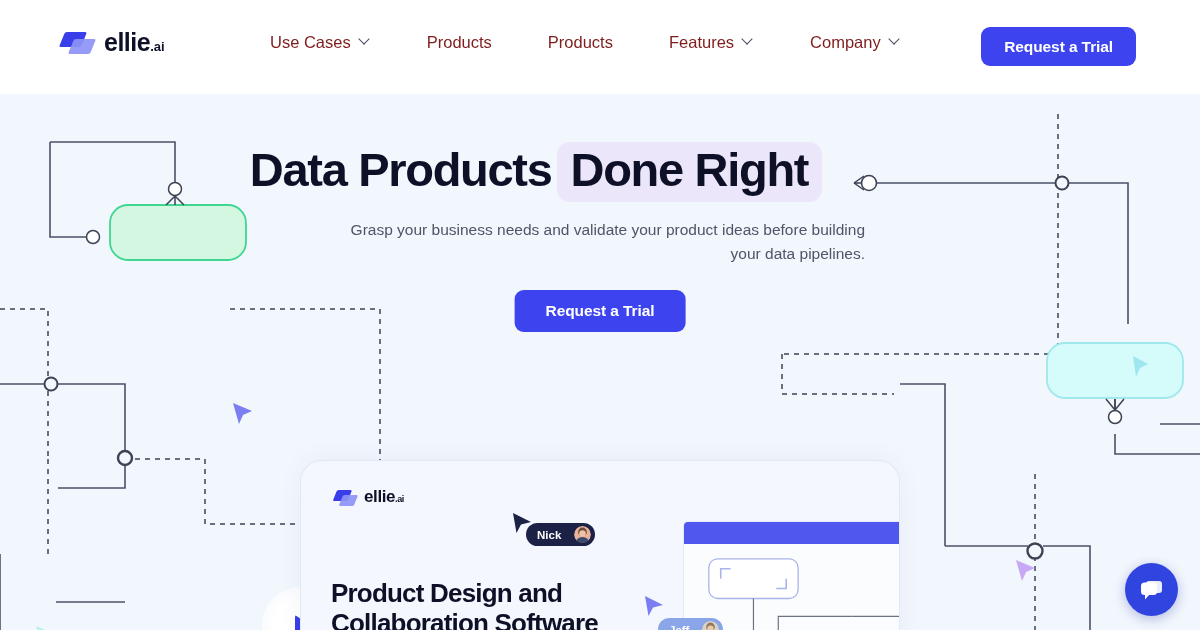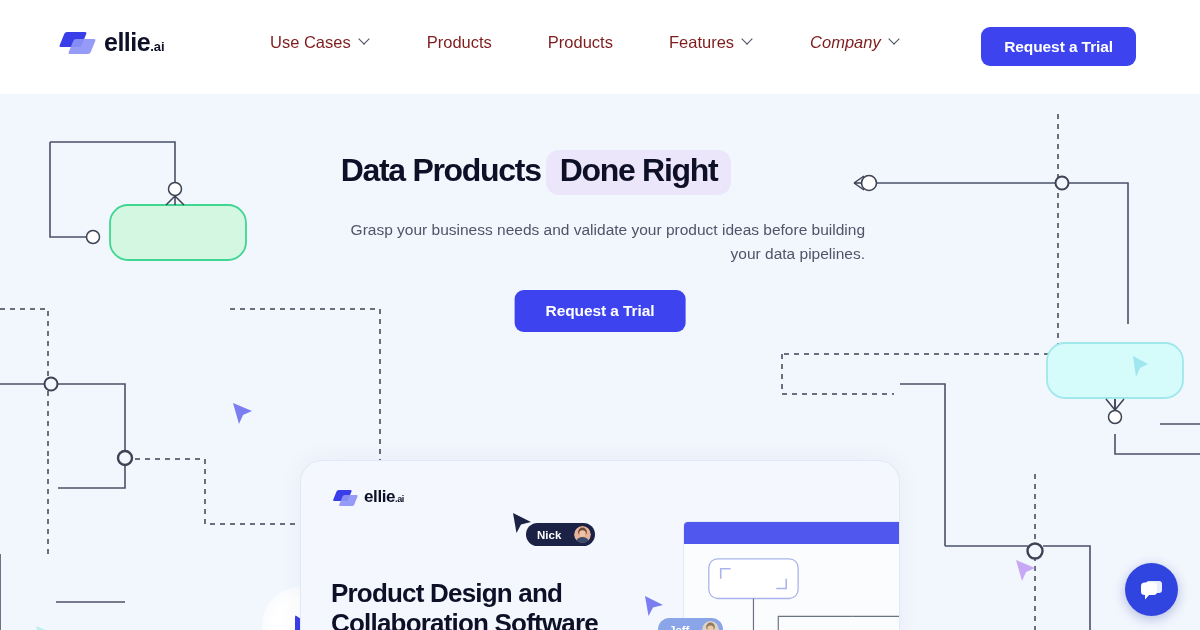--- a/index.html
+++ b/index.html
@@ -40,21 +40,21 @@
     line-height:1;
   }
   .logo-text .dotai { font-size:13px; font-weight:700; color:#0d1027; letter-spacing:0; }
 
   .nav { position:absolute; left:270px; top:33px; display:flex; align-items:center; }
   .nav-item {
     display:flex; align-items:center; gap:9px;
     font-size:16.5px; color:#7f1d1d; font-weight:400;
     padding:0 0; margin-right:56px; cursor:pointer; white-space:nowrap;
   }
-  .nav-item:last-child { margin-right:0;font-style:italic; }
+  .nav-item:last-child { margin-right:0; }
   .chev {
     width:11px; height:11px; display:inline-block; position:relative; top:-2px;
   }
   .chev::before {
     content:""; position:absolute; left:0; top:0;
     width:7px; height:7px;
     border-right:1.6px solid #4a4d63; border-bottom:1.6px solid #4a4d63;
     transform:rotate(45deg);
   }
   .header-cta {
@@ -71,22 +71,22 @@
     background:#f2f6fd; overflow:hidden;
   }
   .bg-svg { position:absolute; left:0; top:0; width:1200px; height:536px; }
 
   
   .hero-content {
     position:absolute; left:0; top:0; width:1200px;
     z-index:20; text-align:center;
   }
   .headline {
-    position:absolute; left:0; top:56px; width:1072px;
-    font-size:32px; font-weight:700; color:#0d1027;
+    position:absolute; left:0; top:48px; width:1072px;
+    font-size:47px; font-weight:700; color:#0d1027;
     letter-spacing:-1.3px; line-height:1.15;
     white-space:nowrap;
   }
   .hl-chip {
     background:#ece6fa; border-radius:13px;
     padding:4px 14px 9px 14px; margin-left:5px;
     display:inline-block; line-height:1;
   }
   .subhead {
     position:absolute; left:50%; transform:translateX(-50%); top:124px;

